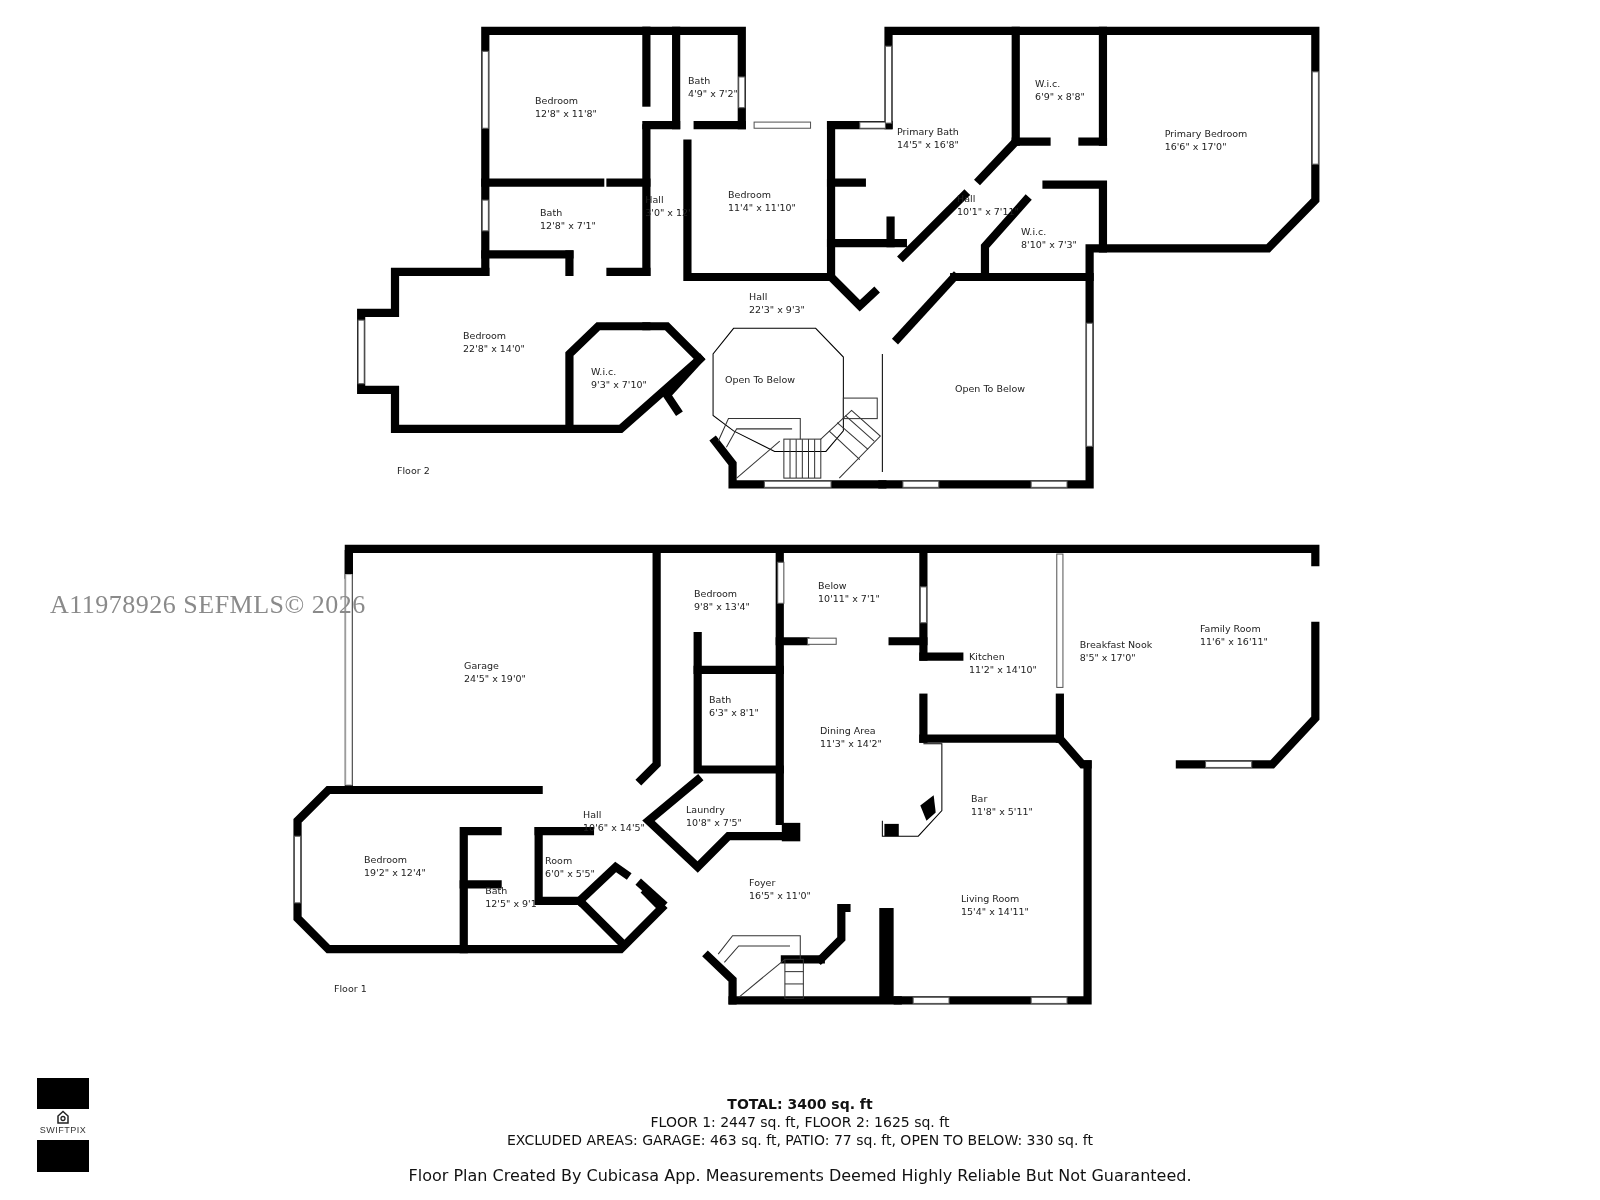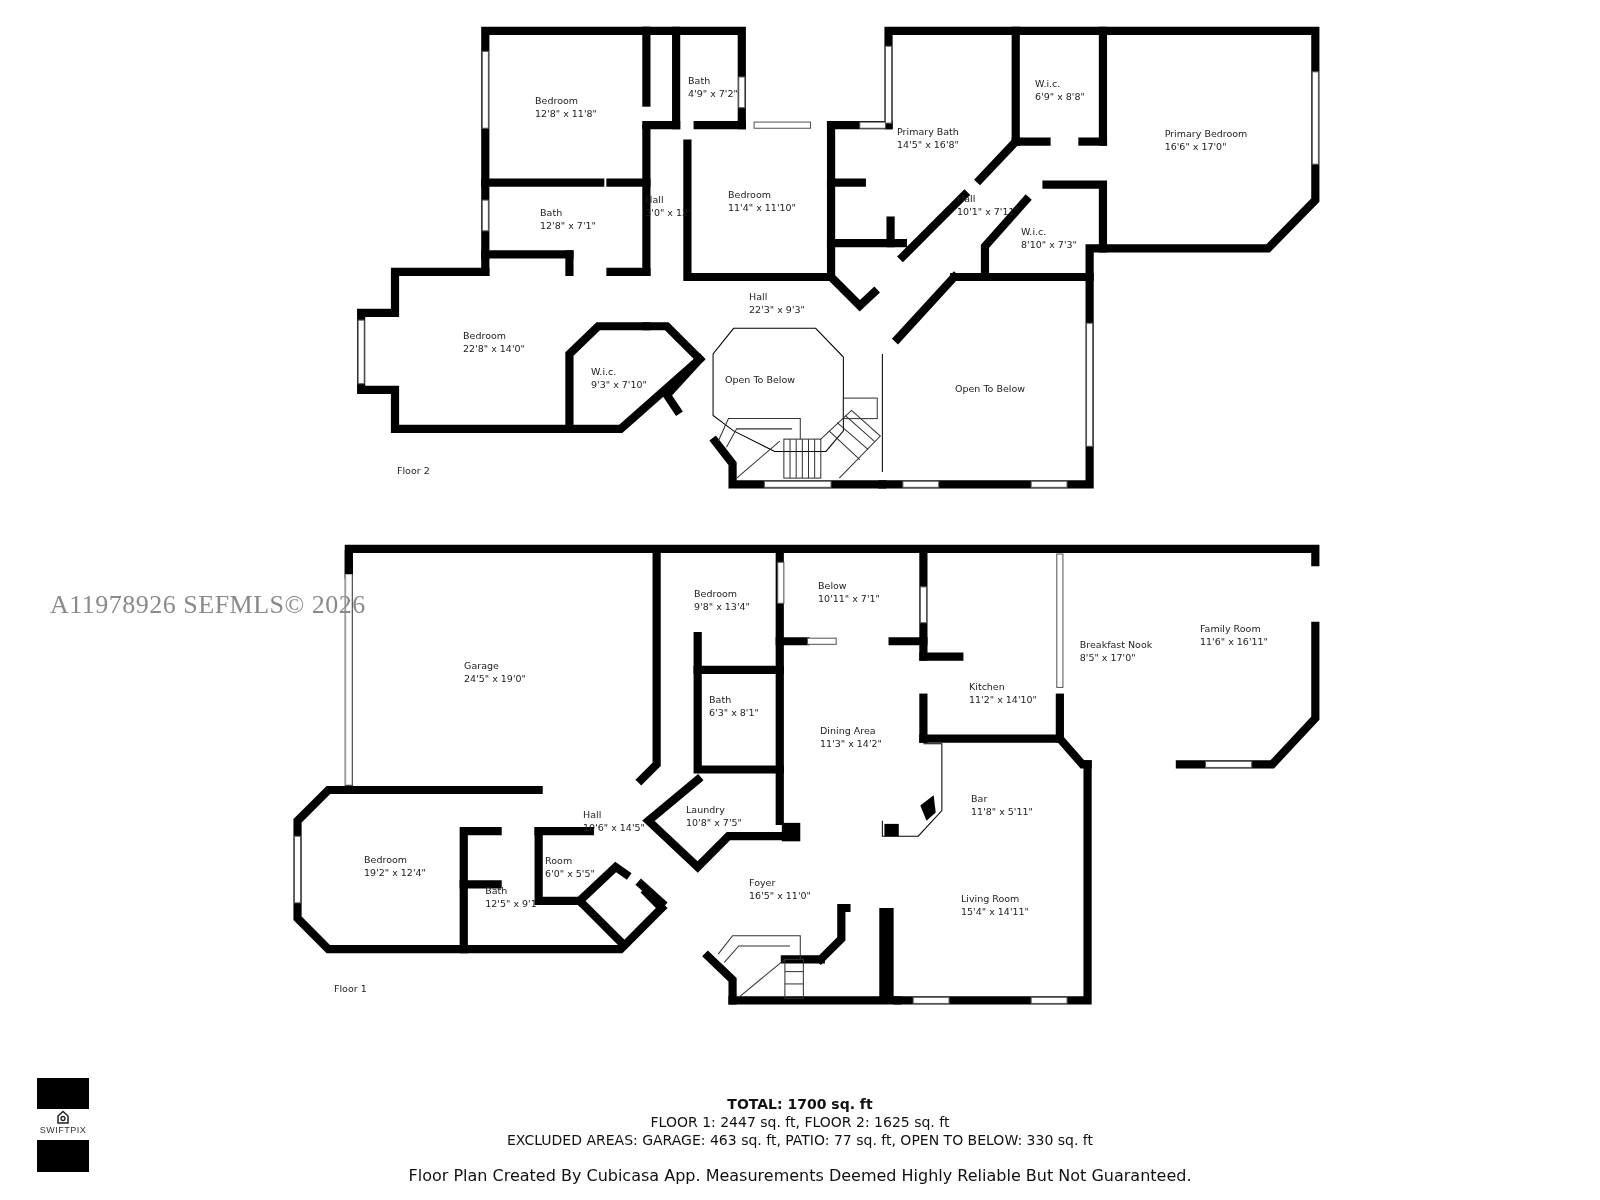--- a/index.html
+++ b/index.html
@@ -229,21 +229,21 @@
       <div>24'5" x 19'0"</div>
     </div>
   <div class="label" style="left:722px;top:600px">
       <div>Bedroom</div>
       <div>9'8" x 13'4"</div>
     </div>
   <div class="label" style="left:849px;top:592px">
       <div>Below</div>
       <div>10'11" x 7'1"</div>
     </div>
-  <div class="label" style="left:1003px;top:693px">
+  <div class="label" style="left:1003px;top:663px">
       <div>Kitchen</div>
       <div>11'2" x 14'10"</div>
     </div>
   <div class="label" style="left:1116px;top:651px">
       <div>Breakfast Nook</div>
       <div>8'5" x 17'0"</div>
     </div>
   <div class="label" style="left:1234px;top:635px">
       <div>Family Room</div>
       <div>11'6" x 16'11"</div>
@@ -286,21 +286,21 @@
     </div>
   <div class="label" style="left:995px;top:905px">
       <div>Living Room</div>
       <div>15'4" x 14'11"</div>
     </div>
   <div class="floor-label" style="left:334px;top:983px">Floor 1</div>
 </div>
 
 <div class="watermark">A11978926  SEFMLS© 2026</div>
 
-<div class="summary s-total">TOTAL: 1700 sq. ft</div>
+<div class="summary s-total">TOTAL: 3400 sq. ft</div>
 <div class="summary s-floors">FLOOR 1: 2447 sq. ft, FLOOR 2: 1625 sq. ft</div>
 <div class="summary s-excl">EXCLUDED AREAS: GARAGE: 463 sq. ft, PATIO: 77 sq. ft, OPEN TO BELOW: 330 sq. ft</div>
 <div class="summary s-disc">Floor Plan Created By Cubicasa App. Measurements Deemed Highly Reliable But Not Guaranteed.</div>
 
 <div class="logo">
   <div class="blk1"></div>
   <svg class="icon" viewBox="0 0 14 14">
     <path d="M2 13 V6 L7 1.5 L12 6 V13 Z" fill="none" stroke="#222" stroke-width="1.5"></path>
     <circle cx="7" cy="8.5" r="2" fill="none" stroke="#222" stroke-width="1.3"></circle>
   </svg>

